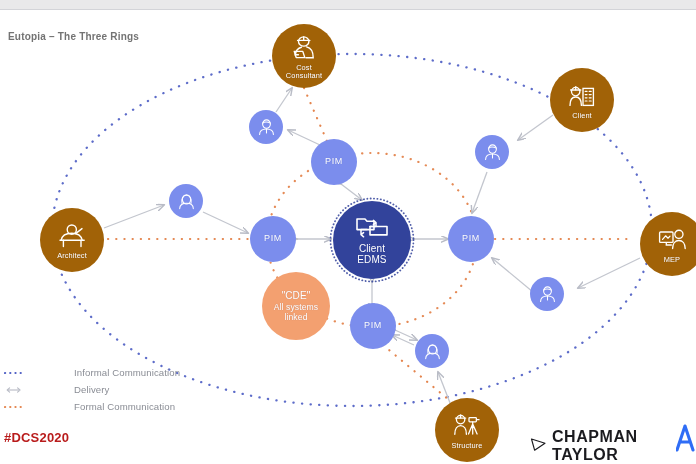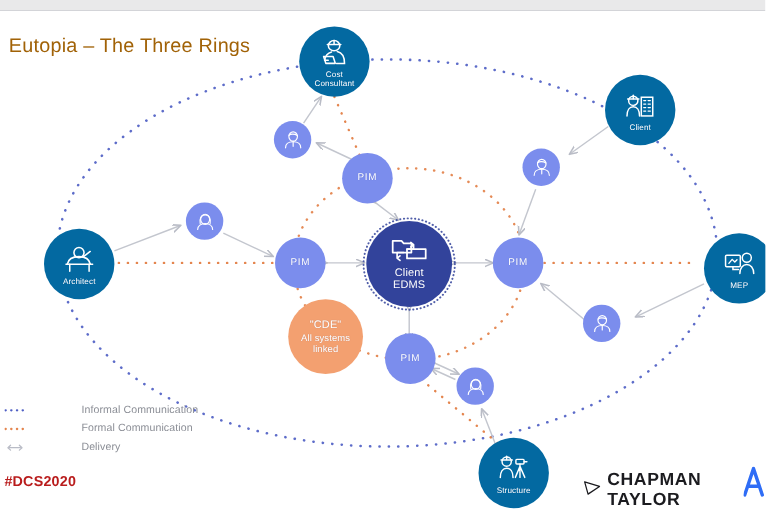--- a/index.html
+++ b/index.html
@@ -12,36 +12,36 @@
   }
   #stage{position:absolute;left:0;top:0;width:696px;height:464px;overflow:hidden;background:#fff;}
 
   
   .topbar{position:absolute;left:0;top:0;width:696px;height:9px;background:#e9e9ea;}
   .topbar-line{position:absolute;left:0;top:9px;width:696px;height:1px;background:#d3d4d8;}
 
   
   .title{
     position:absolute;left:8px;top:31px;
-    font-size:18px;font-weight:normal;letter-spacing:.2px;
-    color:#a16207;white-space:nowrap;
+    font-size:10px;font-weight:bold;letter-spacing:.2px;
+    color:#737373;white-space:nowrap;
   }
 
   
   svg.canvas{position:absolute;left:0;top:0;width:696px;height:464px;}
 
   
   .node{position:absolute;border-radius:50%;display:flex;flex-direction:column;
         align-items:center;justify-content:center;box-sizing:border-box;}
   .node .lbl{
     color:#ffffff;text-align:center;line-height:1.04;
     font-size:7.6px;letter-spacing:.1px;
     text-shadow:0 0 1px rgba(40,50,120,.25);
   }
-  .role{background:#0369a1;width:64px;height:64px;}
+  .role{background:#a16207;width:64px;height:64px;}
   .role .ico{width:30px;height:30px;margin-bottom:1px;}
   .role .lbl{font-size:7.4px;}
 
   .pim{background:#7b8ded;width:46px;height:46px;}
   .pim .lbl{font-size:9px;letter-spacing:.6px;}
 
   .avatar{background:#7b8ded;width:34px;height:34px;}
   .avatar .ico{width:19px;height:19px;}
 
   .center{
@@ -285,36 +285,36 @@
     <div class="legend-row">
       <span class="legend-key">
         <svg width="20" height="6" viewBox="0 0 20 6">
           <line x1="1" y1="3" x2="17" y2="3" stroke="#4f5fc4" stroke-width="2.1" stroke-dasharray="0.2 5" stroke-linecap="round"></line>
         </svg>
       </span>
       <span class="legend-txt">Informal Communication</span>
     </div>
     <div class="legend-row">
       <span class="legend-key">
-        <svg width="20" height="6" viewBox="0 0 20 6">
-          <line x1="1" y1="3" x2="17" y2="3" stroke="#e4854e" stroke-width="2.1" stroke-dasharray="0.2 5" stroke-linecap="round"></line>
-        </svg>
-      </span>
-      <span class="legend-txt">Formal Communication</span>
-    </div>
-    <div class="legend-row">
-      <span class="legend-key">
         <svg width="20" height="8" viewBox="0 0 20 8">
           <line x1="4" y1="4" x2="15" y2="4" stroke="#b9bcc6" stroke-width="1.15"></line>
           <path d="M5.6,1.8 L3.2,4 L5.6,6.2" fill="none" stroke="#b9bcc6" stroke-width="1.15" stroke-linecap="round" stroke-linejoin="round"></path>
           <path d="M13.6,1.8 L16,4 L13.6,6.2" fill="none" stroke="#b9bcc6" stroke-width="1.15" stroke-linecap="round" stroke-linejoin="round"></path>
         </svg>
       </span>
       <span class="legend-txt">Delivery</span>
     </div>
+    <div class="legend-row">
+      <span class="legend-key">
+        <svg width="20" height="6" viewBox="0 0 20 6">
+          <line x1="1" y1="3" x2="17" y2="3" stroke="#e4854e" stroke-width="2.1" stroke-dasharray="0.2 5" stroke-linecap="round"></line>
+        </svg>
+      </span>
+      <span class="legend-txt">Formal Communication</span>
+    </div>
   </div>
 
   <div class="hashtag">#DCS2020</div>
 
   <div class="ct-logo">
     <span>
       <svg width="17" height="15" viewBox="0 0 17 15">
         <path d="M1.5,2 L15,6.2 L4.6,13.2 Z" fill="none" stroke="#1b1b1f" stroke-width="1.15" stroke-linejoin="round"></path>
       </svg>
     </span>

